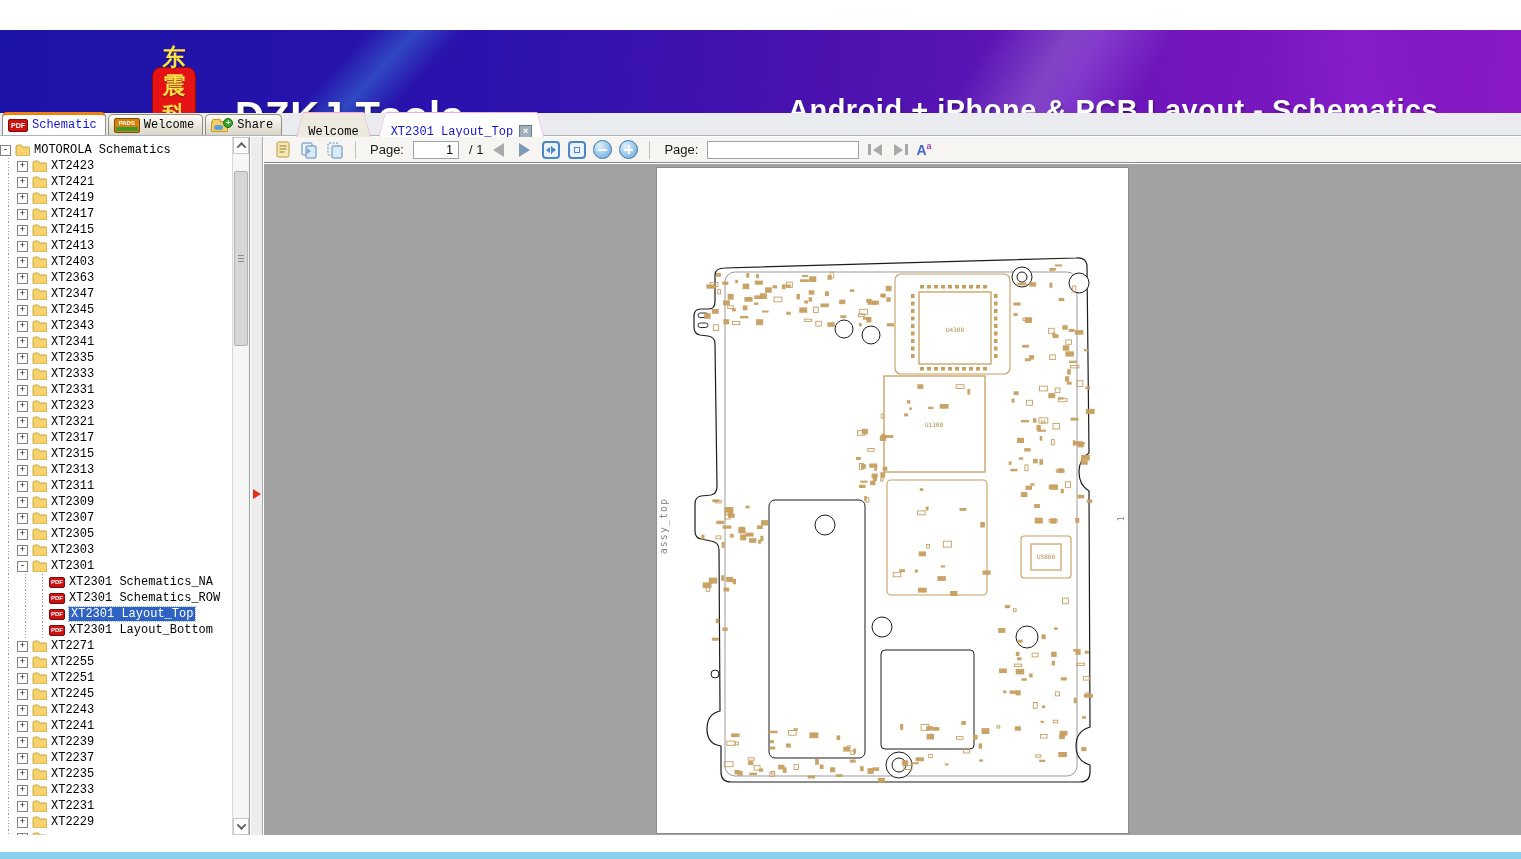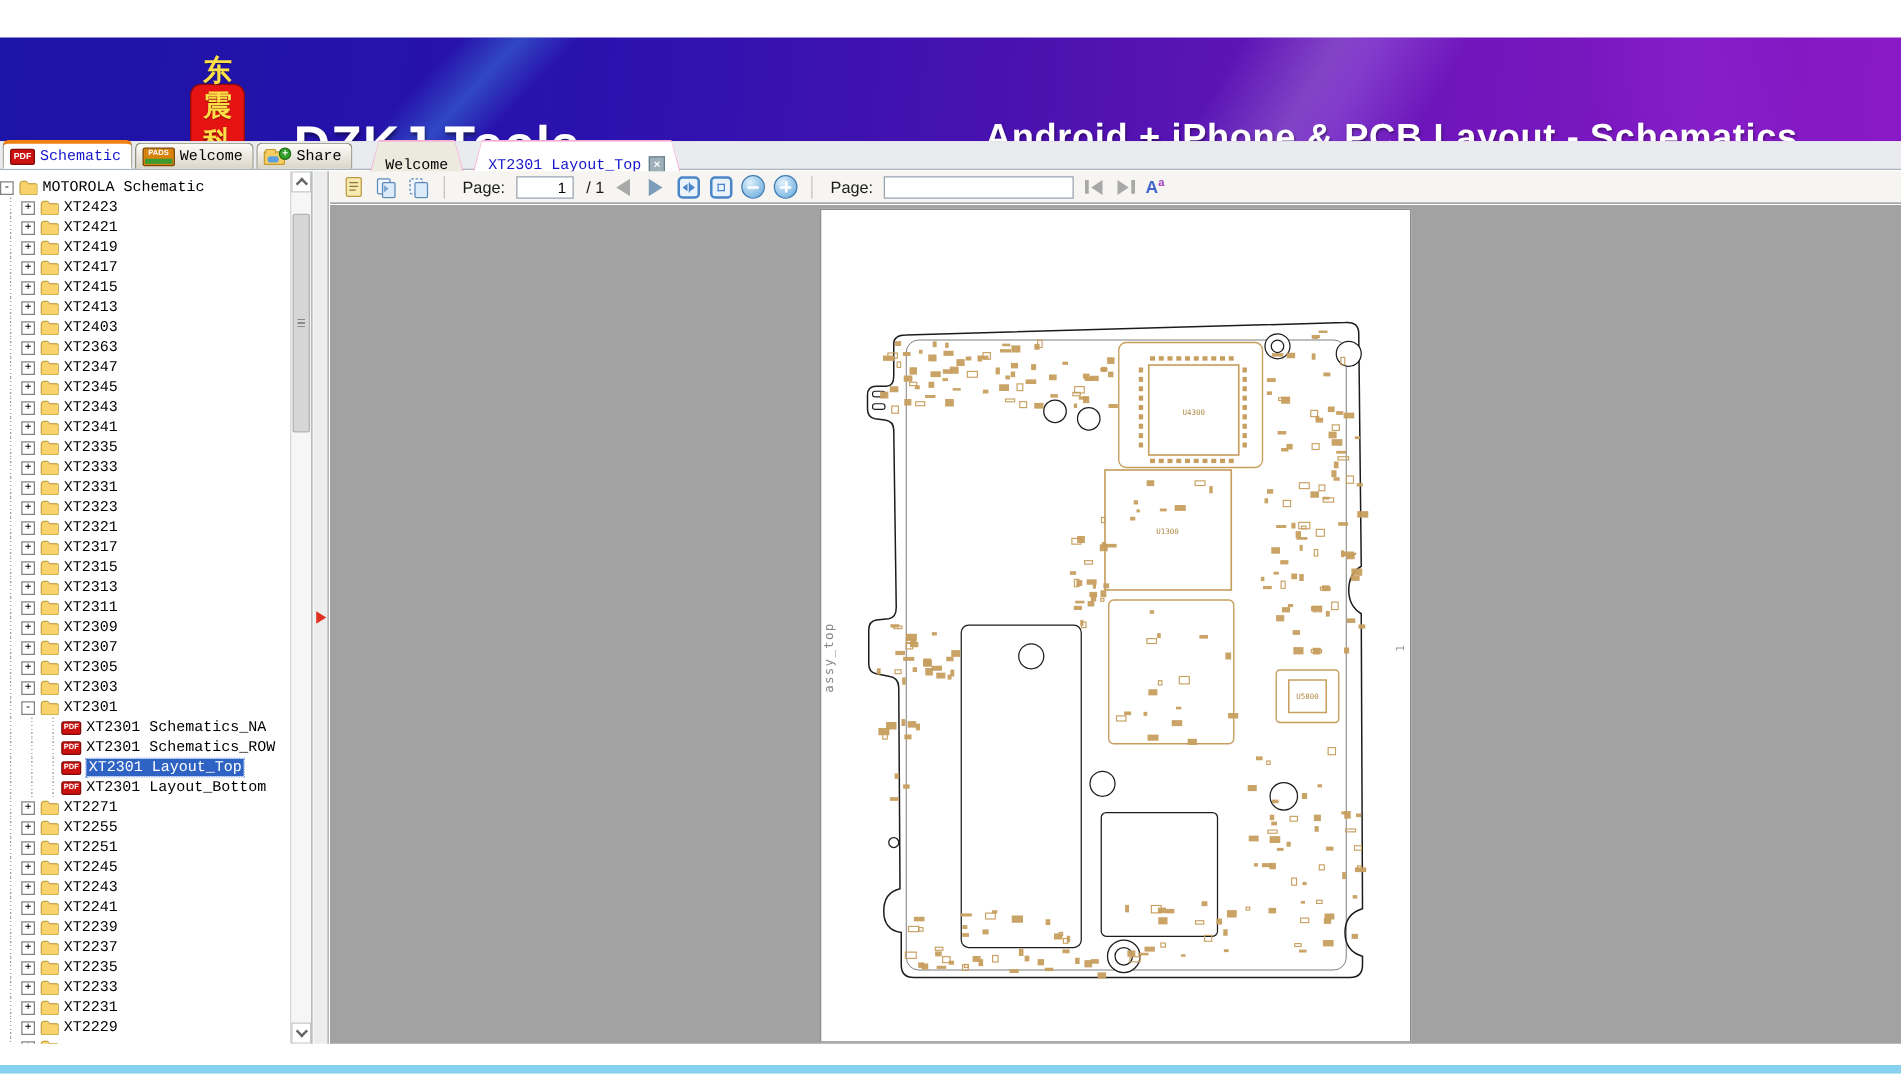--- a/index.html
+++ b/index.html
@@ -214,21 +214,21 @@
 
   <div class="sidebar">
     <div class="tree" id="tree">
         <div class="trow">
           <span class="expander">-</span>
           <span class="ticon">
             <svg width="15" height="12" viewBox="0 0 15 12">
               <path d="M1 3 q0-2 2-2 l3.2 0 l1.6 2 l5.7 0 q1.4 0 1.4 1.4 l0 6.2 q0 1.4 -1.4 1.4 l-11.1 0 q-1.4 0 -1.4 -1.4 z" fill="#f8d26a" stroke="#b8922e" stroke-width="0.8"></path>
             </svg>
           </span>
-          <span class="tlabel">MOTOROLA Schematic</span>
+          <span class="tlabel">MOTOROLA Schematics</span>
         </div>
         <div class="trow">
           <span class="guide"></span>
           <span class="expander">+</span>
           <span class="ticon">
             <svg width="15" height="12" viewBox="0 0 15 12">
               <path d="M1 3 q0-2 2-2 l3.2 0 l1.6 2 l5.7 0 q1.4 0 1.4 1.4 l0 6.2 q0 1.4 -1.4 1.4 l-11.1 0 q-1.4 0 -1.4 -1.4 z" fill="#f8d26a" stroke="#b8922e" stroke-width="0.8"></path>
             </svg>
           </span>
           <span class="tlabel">XT2423</span>

